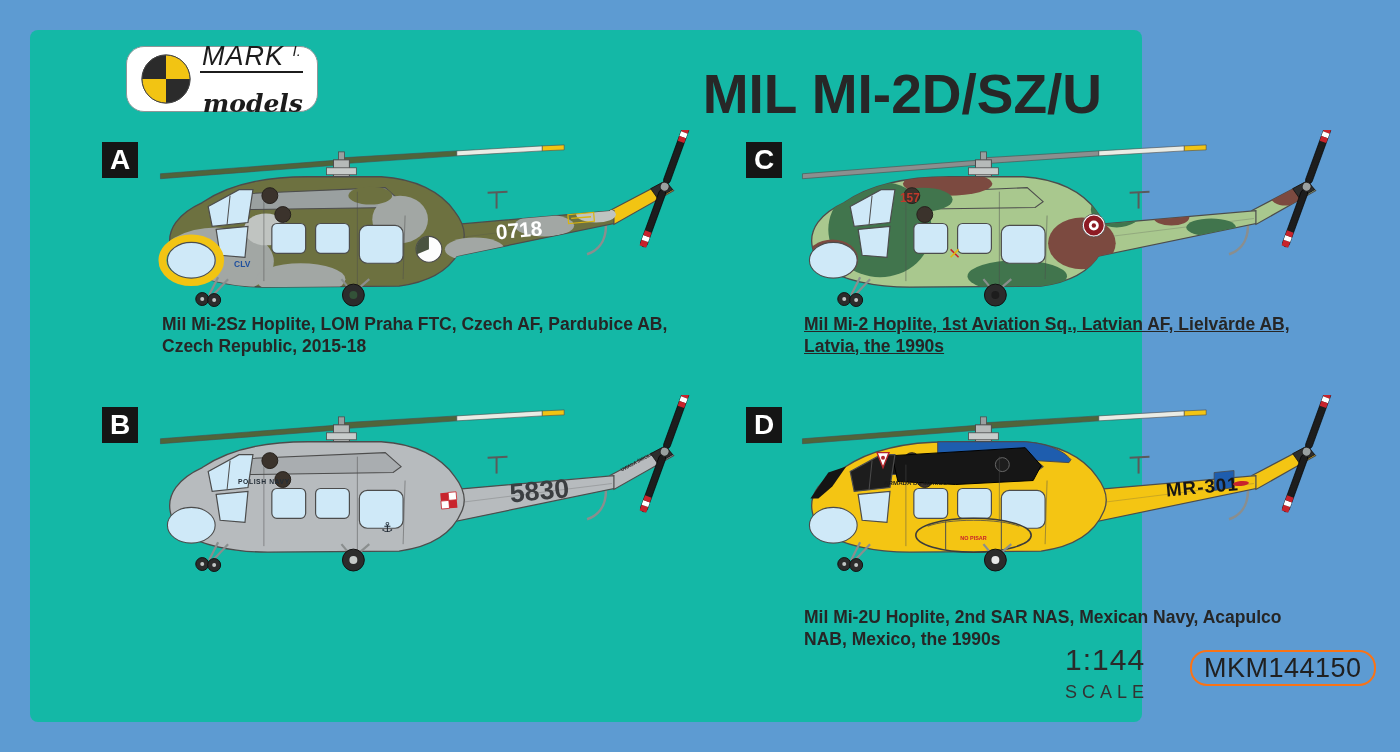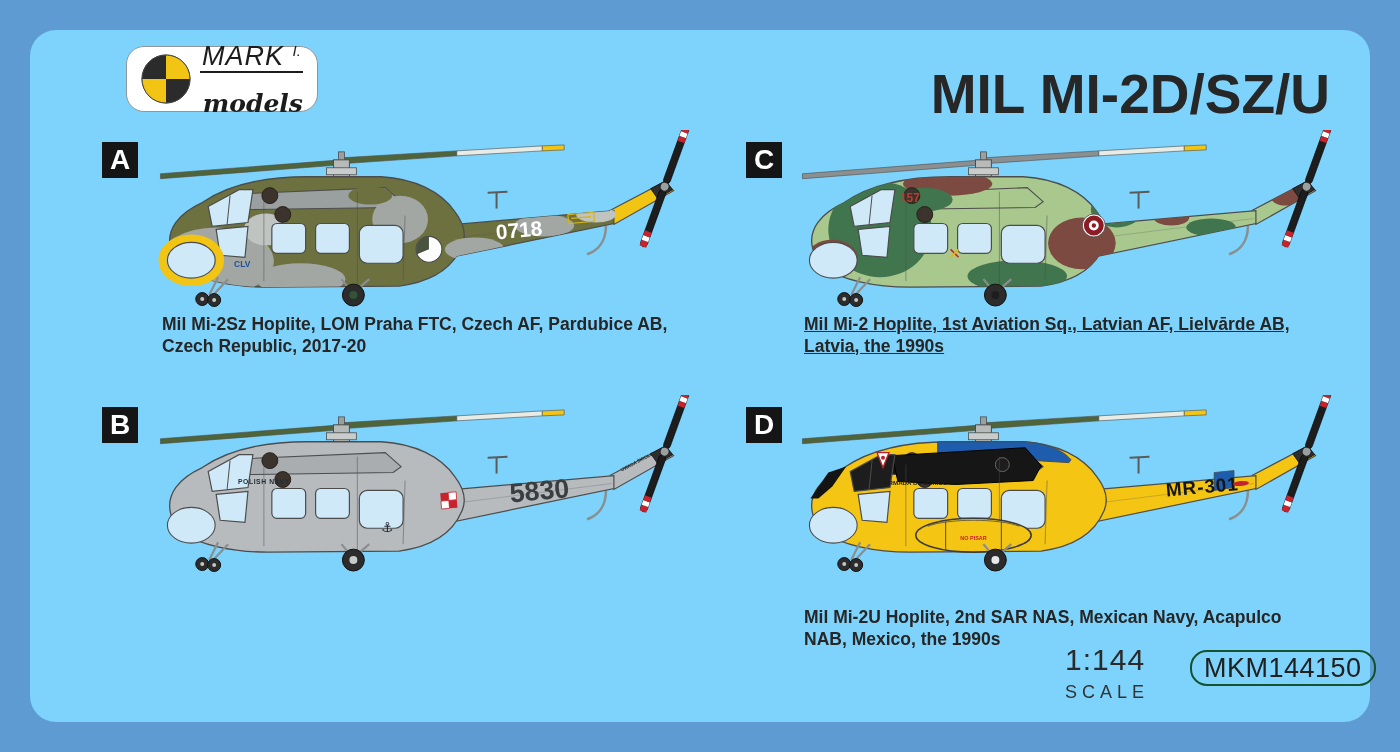--- a/index.html
+++ b/index.html
@@ -3,22 +3,22 @@
 <meta charset="utf-8">
 <style>
   html,body{margin:0;padding:0;}
   body{
     width:1400px;height:752px;overflow:hidden;
     background:#5d9bd2;
     font-family:"Liberation Sans","DejaVu Sans",sans-serif;
     position:relative;
   }
   .card{
-    position:absolute;left:30px;top:30px;width:1340px;height:692px;
-    background:#7dd3fc;border-radius:26px;
+    position:absolute;left:30px;top:30px;width:1112px;height:692px;
+    background:#14b8a6;border-radius:8px;
   }
   
   .logo{
     position:absolute;left:96px;top:16px;width:190px;height:64px;
     border:1.6px solid #8f9698;border-radius:18px;background:#fff;
     display:flex;align-items:center;justify-content:center;gap:9px;
   }
   .logo-text{display:flex;flex-direction:column;align-items:flex-end;line-height:1;}
   .logo-mark{
     font-style:italic;font-size:27px;font-weight:400;color:#1c1c1c;
@@ -47,21 +47,21 @@
   .tile-a{left:72px;top:112px;} .art-a{left:116px;top:100px;} .cap-a{left:132px;top:284px;}
   .tile-b{left:72px;top:377px;} .art-b{left:116px;top:365px;} .cap-b{left:132px;top:549px;}
   .tile-c{left:716px;top:112px;} .art-c{left:758px;top:100px;text-align:center;} .cap-c{left:774px;top:284px;text-decoration:underline;}
   .tile-d{left:716px;top:377px;} .art-d{left:758px;top:365px;} .cap-d{left:774px;top:549px;margin-top:28px;}
   
   .scale-block{position:absolute;left:1035px;top:608px;text-align:left;color:#2a2a2a;}
   .scale-ratio{font-size:30px;font-weight:400;letter-spacing:1px;line-height:44px;}
   .scale-label{font-size:18px;letter-spacing:5px;color:#333;margin-top:0;text-align:right;}
   .kit-pill{
     position:absolute;left:1160px;top:620px;height:32px;
-    border:2px solid #14532d;border-radius:17px;padding:0 12px;
+    border:2px solid #f97316;border-radius:17px;padding:0 12px;
     font-size:27px;color:#202020;line-height:32px;letter-spacing:0.5px;
   }
 </style>
 </head>
 <body style="background: rgb(93, 155, 210);">
 
 <div class="card">
 
   <div class="logo">
     <svg width="50" height="50" viewBox="0 0 50 50">
@@ -157,21 +157,21 @@
     <rect x="-3.5" y="-64" width="7" height="6" fill="#c8232c"></rect>
           <rect x="-3.5" y="-58" width="7" height="5" fill="#fff"></rect>
           <rect x="-3.5" y="-53" width="7" height="5" fill="#c8232c"></rect>
     <rect x="-3.5" y="58" width="7" height="6" fill="#c8232c"></rect>
           <rect x="-3.5" y="53" width="7" height="5" fill="#fff"></rect>
           <rect x="-3.5" y="48" width="7" height="5" fill="#c8232c"></rect>
     <circle r="4.5" fill="#9aa0a0" stroke="#222" stroke-width="1"></circle>
   </g>
       </svg></div>
   <div class="caption cap-a">Mil Mi-2Sz Hoplite, LOM Praha FTC, Czech AF, Pardubice AB,
-Czech Republic, 2017-20</div>
+Czech Republic, 2015-18</div>
 
   <div class="tile tile-b">B</div>
   <div class="art art-b"><svg viewBox="0 0 550 178" width="548" height="177">
         <defs>
           <clipPath id="clipB">
     <path d="M24,118 C20,100 32,84 56,73 C82,55 118,47 162,47 L236,47 C270,49 296,62 310,82 C320,95 322,106 317,117 C307,141 284,153 254,157 L122,158 C86,158 52,150 37,139 C26,131 26,126 24,118 Z"></path>
     <path d="M311,95 L470,81 L470,94 L311,127 Z"></path>
     <path d="M100,64 L240,58 L256,72 L248,78 L104,80 Z"></path>
     <path d="M466,81 L521,52 L530,61 L470,95 Z"></path>
   </clipPath>

